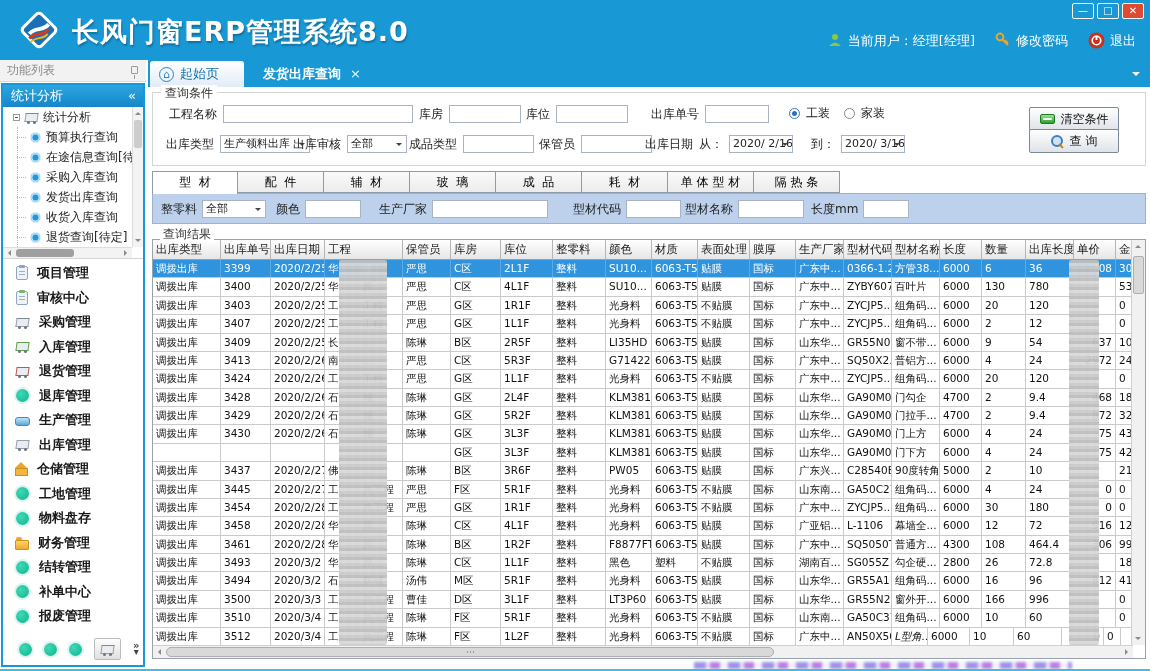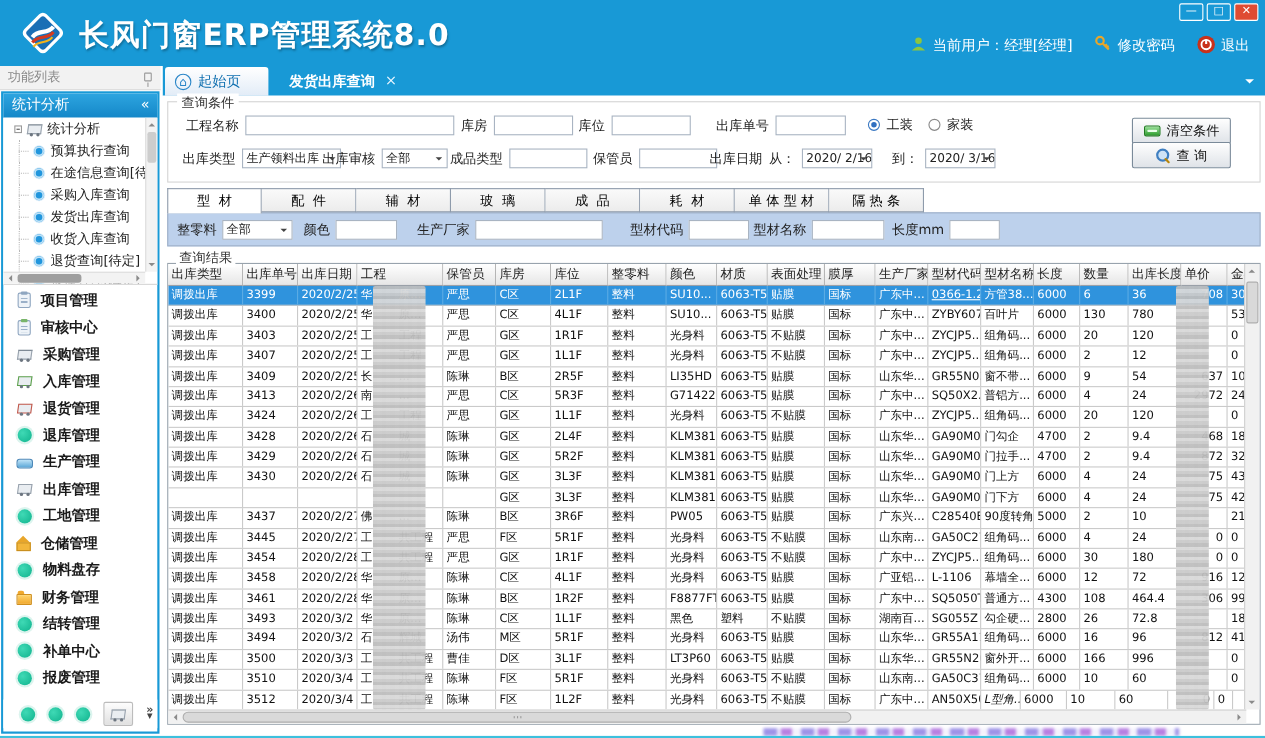--- a/index.html
+++ b/index.html
@@ -294,26 +294,26 @@
       </div>
       <div class="nitem">
         <span class="ic ic-machine-icon"></span>
         <span>生产管理</span>
       </div>
       <div class="nitem">
         <span class="ic ic-cart-out-icon"></span>
         <span>出库管理</span>
       </div>
       <div class="nitem">
+        <span class="ic ic-warehouse-icon"></span>
+        <span>仓储管理</span>
+      </div>
+      <div class="nitem">
         <span class="ic ic-circle-icon"></span>
         <span>工地管理</span>
-      </div>
-      <div class="nitem">
-        <span class="ic ic-warehouse-icon"></span>
-        <span>仓储管理</span>
       </div>
       <div class="nitem">
         <span class="ic ic-circle-icon"></span>
         <span>物料盘存</span>
       </div>
       <div class="nitem">
         <span class="ic ic-folder-icon"></span>
         <span>财务管理</span>
       </div>
       <div class="nitem">
@@ -483,21 +483,21 @@
           <div class="gc" style="width: 78px;"><span>华</span><span class="cgap"></span><span>原...</span></div>
           <div class="gc" style="width: 48px;">严思</div>
           <div class="gc" style="width: 50px;">C区</div>
           <div class="gc" style="width: 52px;">2L1F</div>
           <div class="gc" style="width: 53px;">整料</div>
           <div class="gc" style="width: 46px;">SU10...</div>
           <div class="gc" style="width: 46px;">6063-T5</div>
           <div class="gc" style="width: 52px;">贴膜</div>
           <div class="gc" style="width: 46px;">国标</div>
           <div class="gc" style="width: 48px;">广东中...</div>
-          <div class="gc" style="width: 48px; text-decoration: underline;">0366-1.2</div>
+          <div class="gc" style="width: 48px;">0366-1.2</div>
           <div class="gc" style="width: 48px;">方管38...</div>
           <div class="gc" style="width: 42px;">6000</div>
           <div class="gc" style="width: 44px;">6</div>
           <div class="gc" style="width: 48px;">36</div>
           <div class="gc pr" style="width: 42px;">708</div>
           <div class="gc" style="width: 17px;">308</div>
         </div>
         <div class="gr">
           <div class="gc" style="width: 68px;">调拨出库</div>
           <div class="gc" style="width: 50px;">3400</div>

